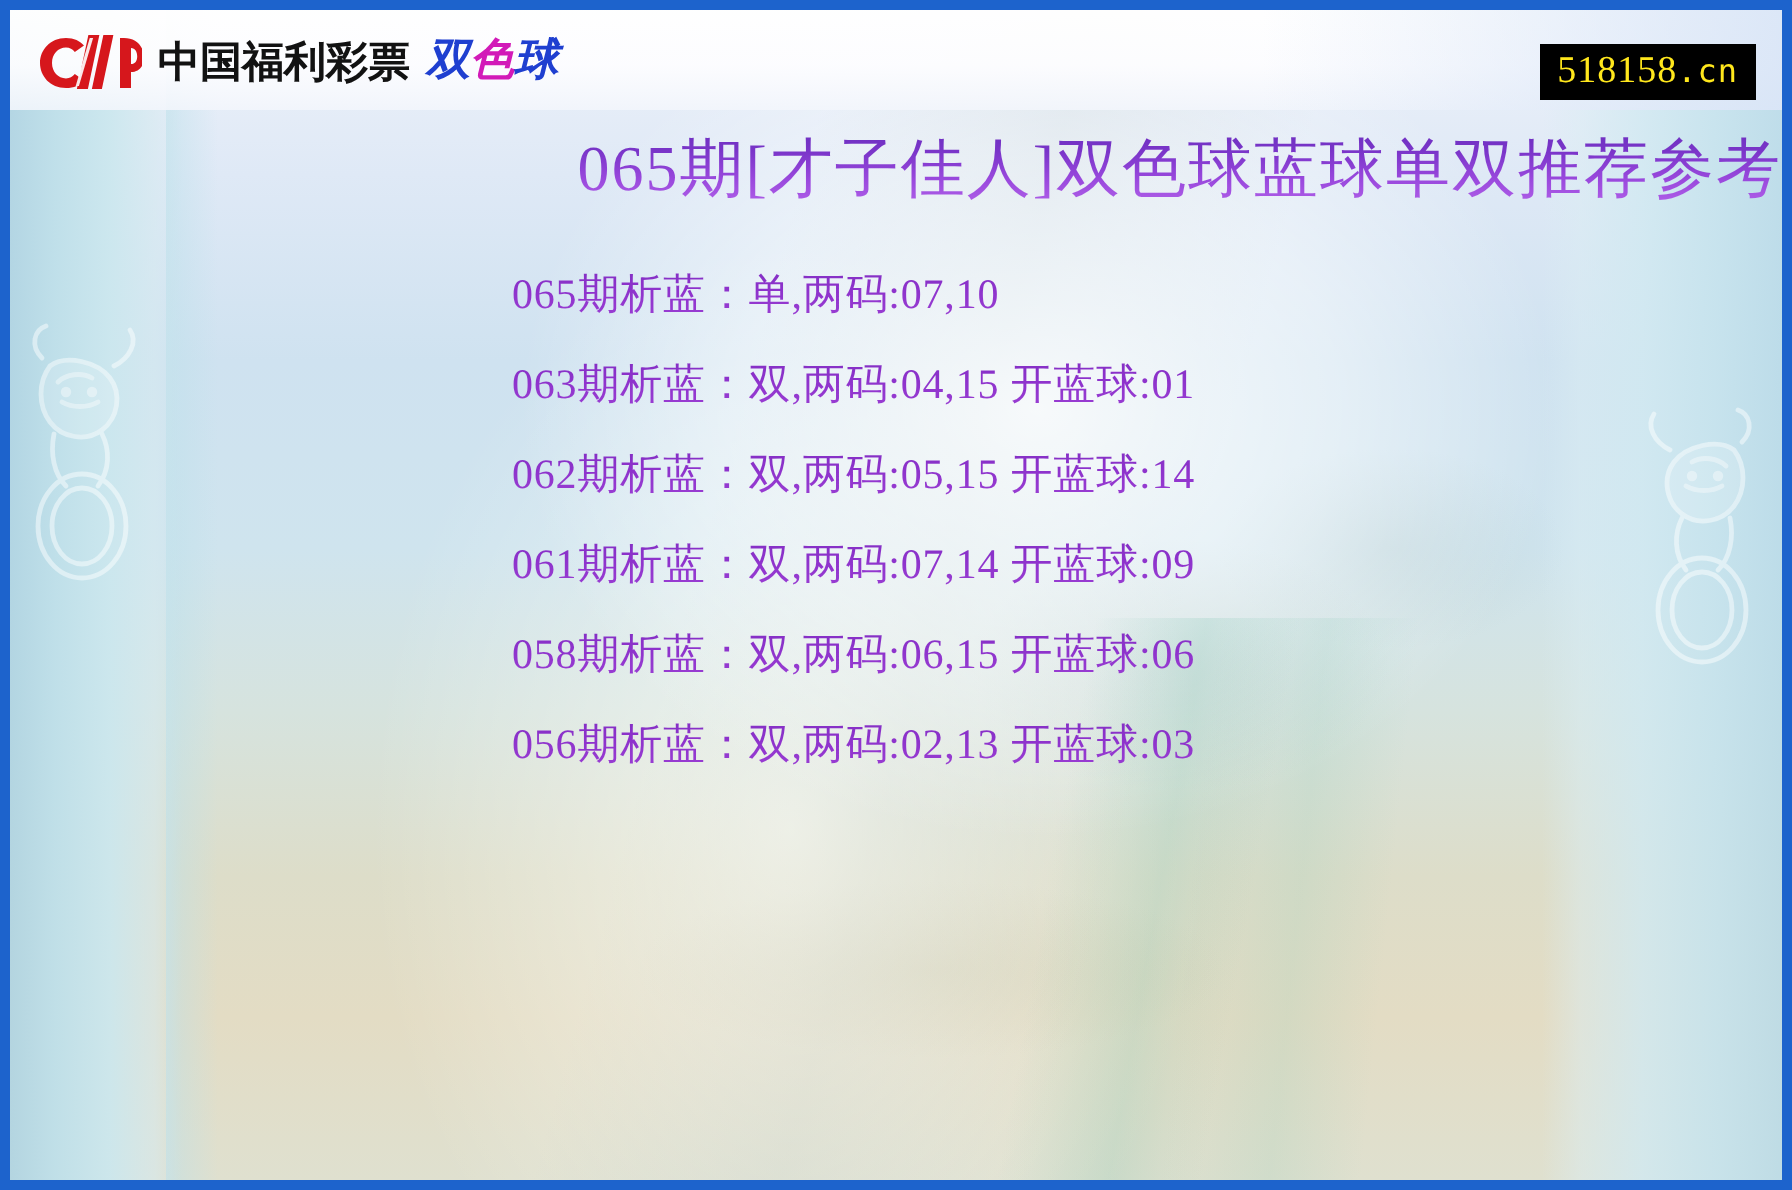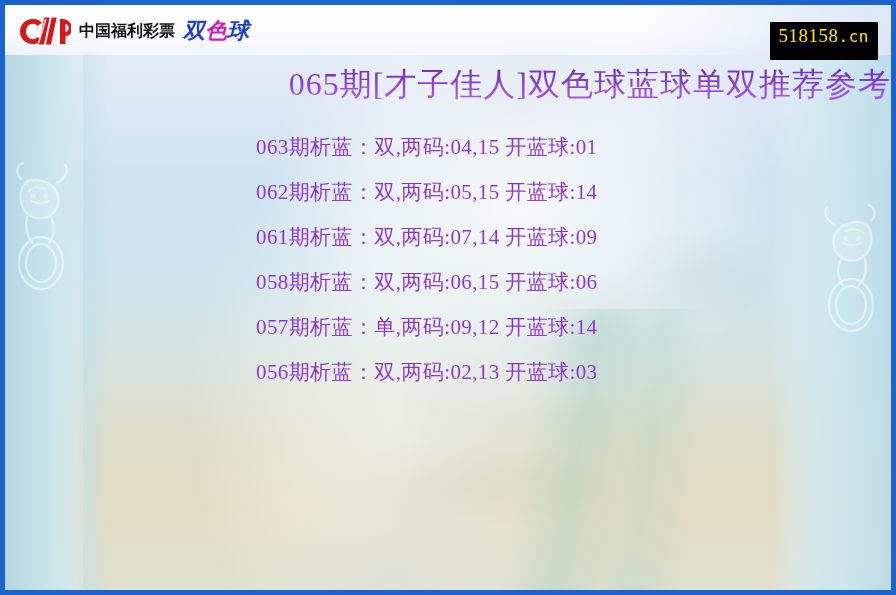--- a/index.html
+++ b/index.html
@@ -125,21 +125,21 @@
     position: absolute;
     left: 14px; top: 9px;
     display: flex;
     align-items: center;
     gap: 8px;
     height: 34px;
   }
   .brand-mark { width: 52px; height: 30px; display: block; }
   .brand-text {
     font-family: "DejaVu Sans", sans-serif;
-    font-size: 16px;
+    font-size: 21px;
     font-weight: 700;
     letter-spacing: 0px;
     color: #121212;
     white-space: nowrap;
     line-height: 1;
   }
   .brand-sub {
     font-family: "DejaVu Sans", sans-serif;
     font-size: 22px;
     font-weight: 700;
@@ -152,21 +152,21 @@
   .cw-3 { color: #1f3fd0; }
 
   .watermark {
     position: absolute;
     right: 13px; top: 17px;
     background: #000000;
     color: #ffe71c;
     font-family: "Liberation Serif", serif;
     font-size: 19px;
     line-height: 1;
-    padding: 4px 9px 15px 9px;
+    padding: 4px 9px 5px 9px;
     letter-spacing: 0.5px;
     white-space: nowrap;
   }
   .watermark .tld {
     font-family: "DejaVu Sans Mono", monospace;
     font-size: 16px;
   }
 
   
   .title {
@@ -281,21 +281,21 @@
       <span class="brand-text">中国福利彩票</span>
       <span class="brand-sub"><span class="cw-1">双</span><span class="cw-2">色</span><span class="cw-3">球</span></span>
     </div>
 
     <div class="watermark"><span>518158</span><span class="tld">.cn</span></div>
   </div>
 
   <div class="title">065期[才子佳人]双色球蓝球单双推荐参考</div>
 
   <div class="list">
+    <div class="row">065期析蓝：单,两码:07,10</div>
     <div class="row">063期析蓝：双,两码:04,15 开蓝球:01</div>
     <div class="row">062期析蓝：双,两码:05,15 开蓝球:14</div>
     <div class="row">061期析蓝：双,两码:07,14 开蓝球:09</div>
     <div class="row">058期析蓝：双,两码:06,15 开蓝球:06</div>
-    <div class="row">057期析蓝：单,两码:09,12 开蓝球:14</div>
     <div class="row">056期析蓝：双,两码:02,13 开蓝球:03</div>
   </div>
 
 </div>
 
 </body></html>

